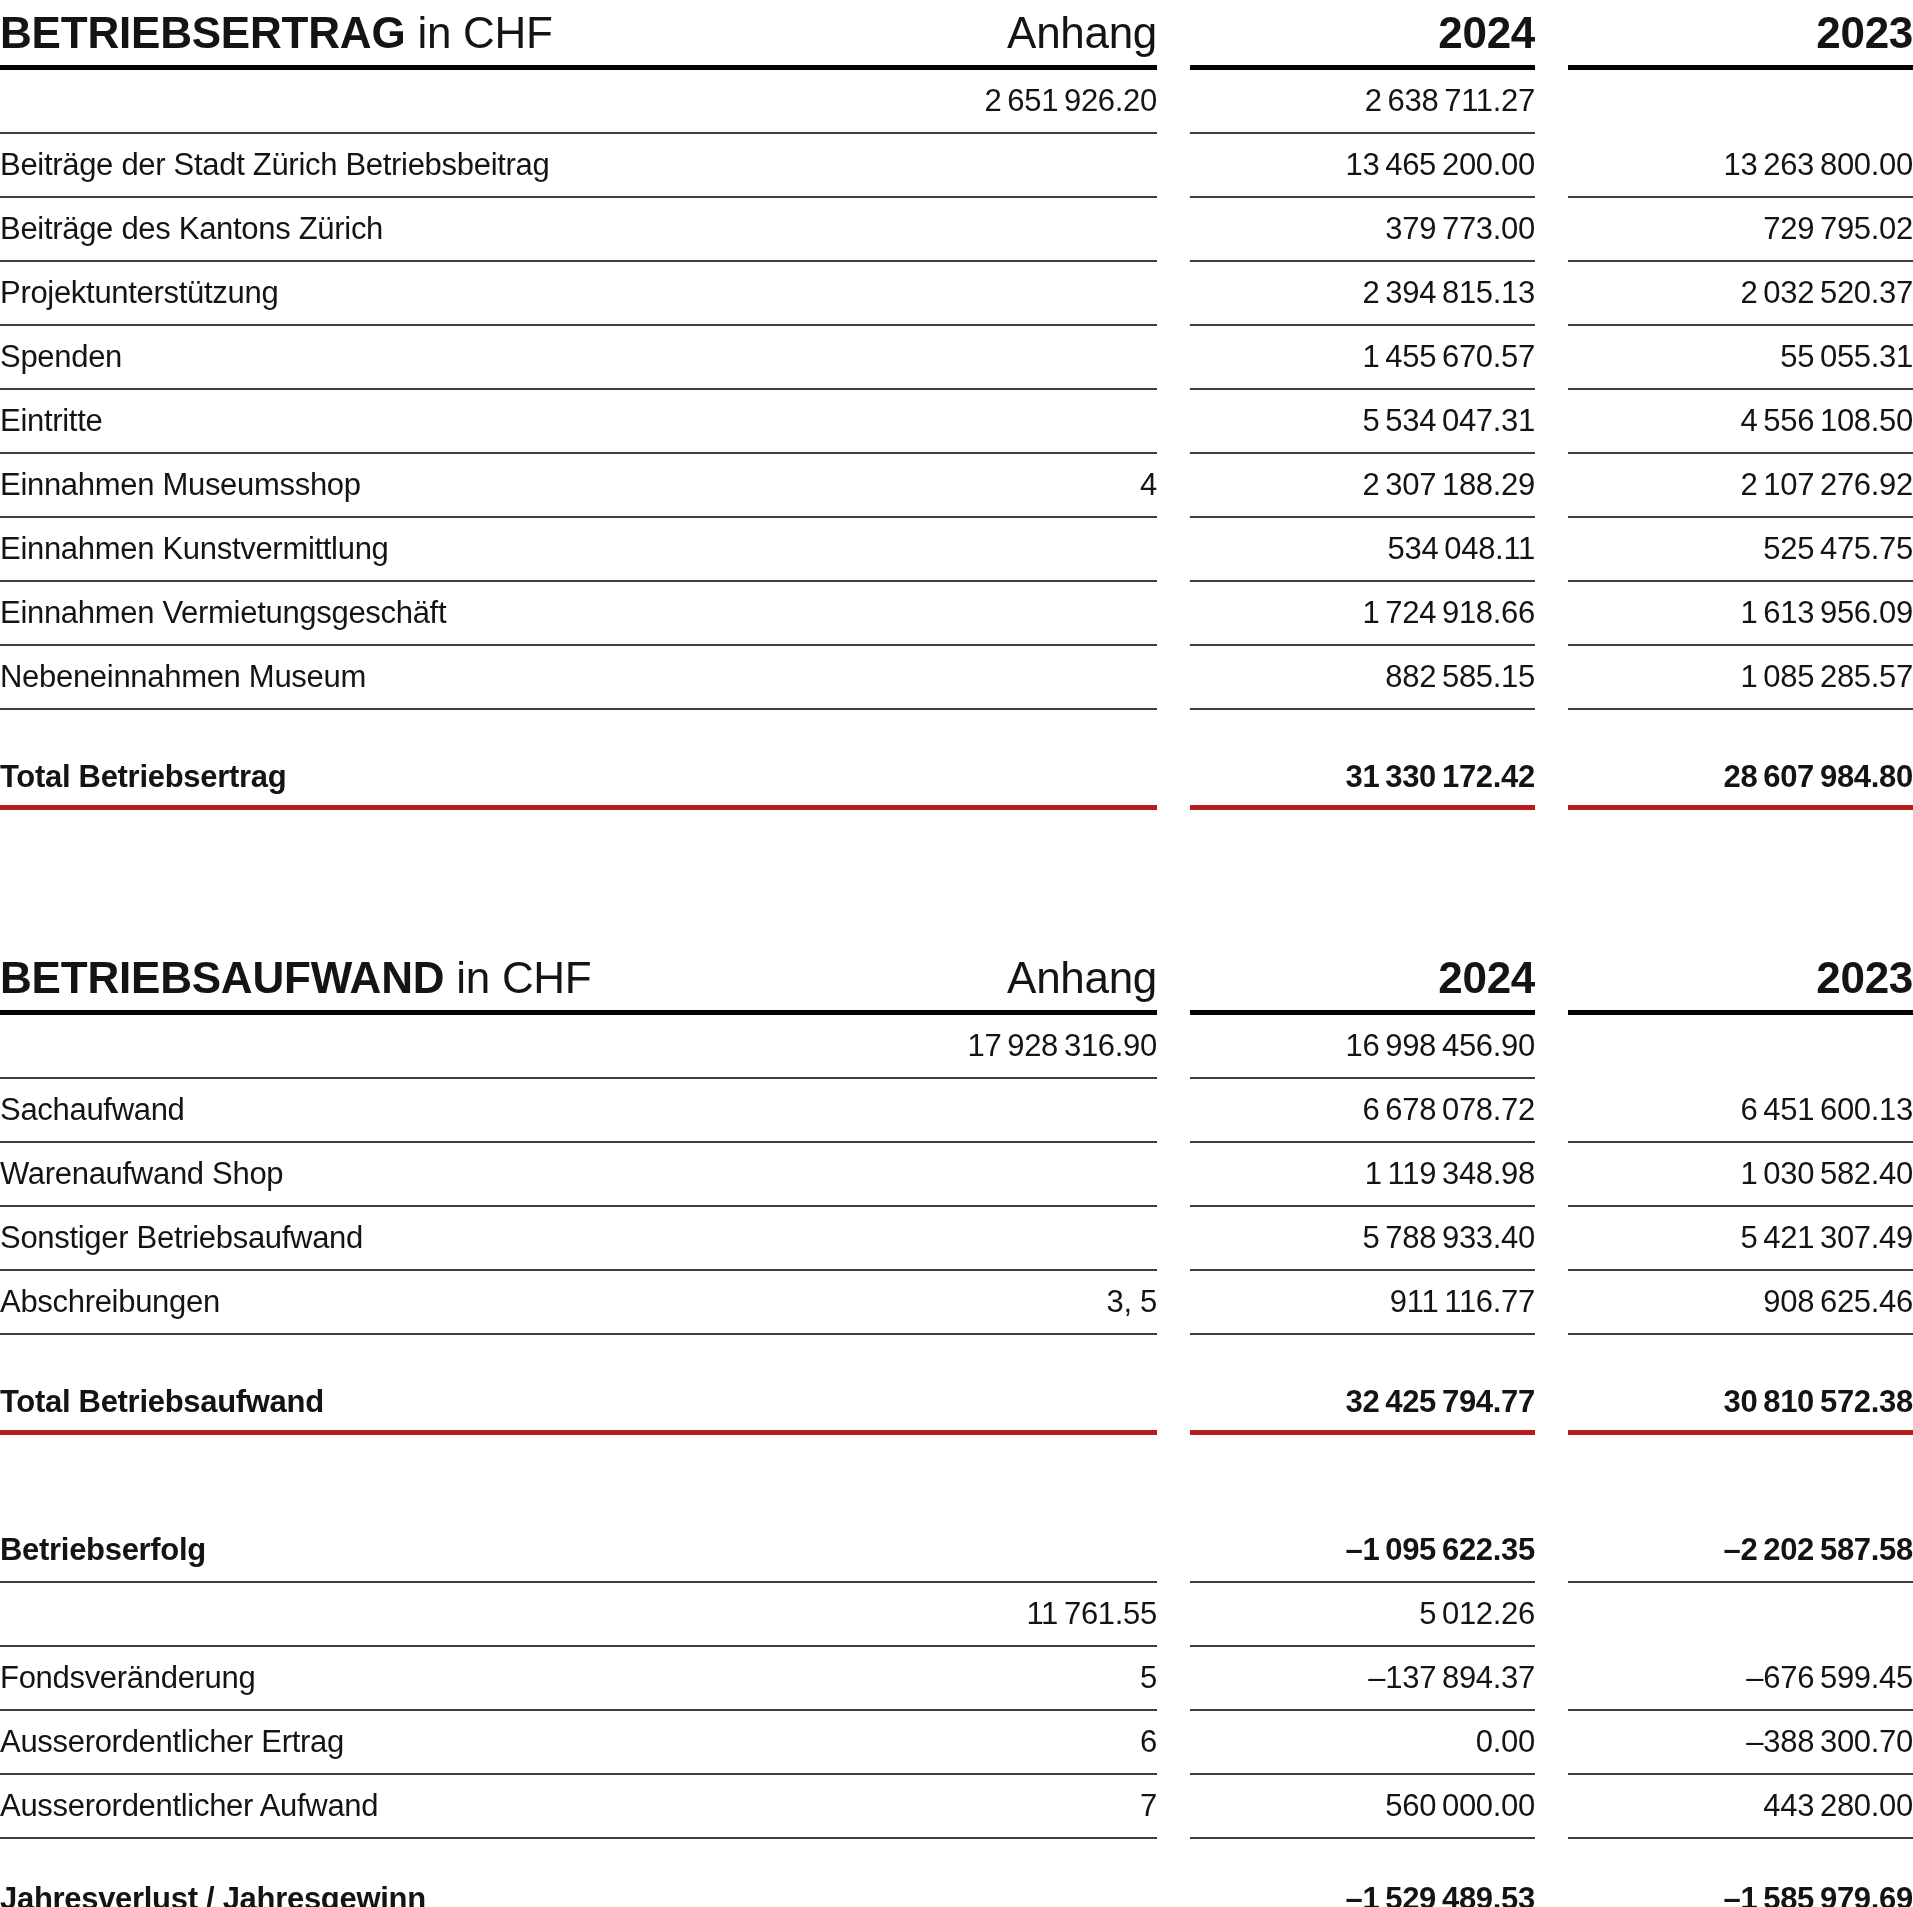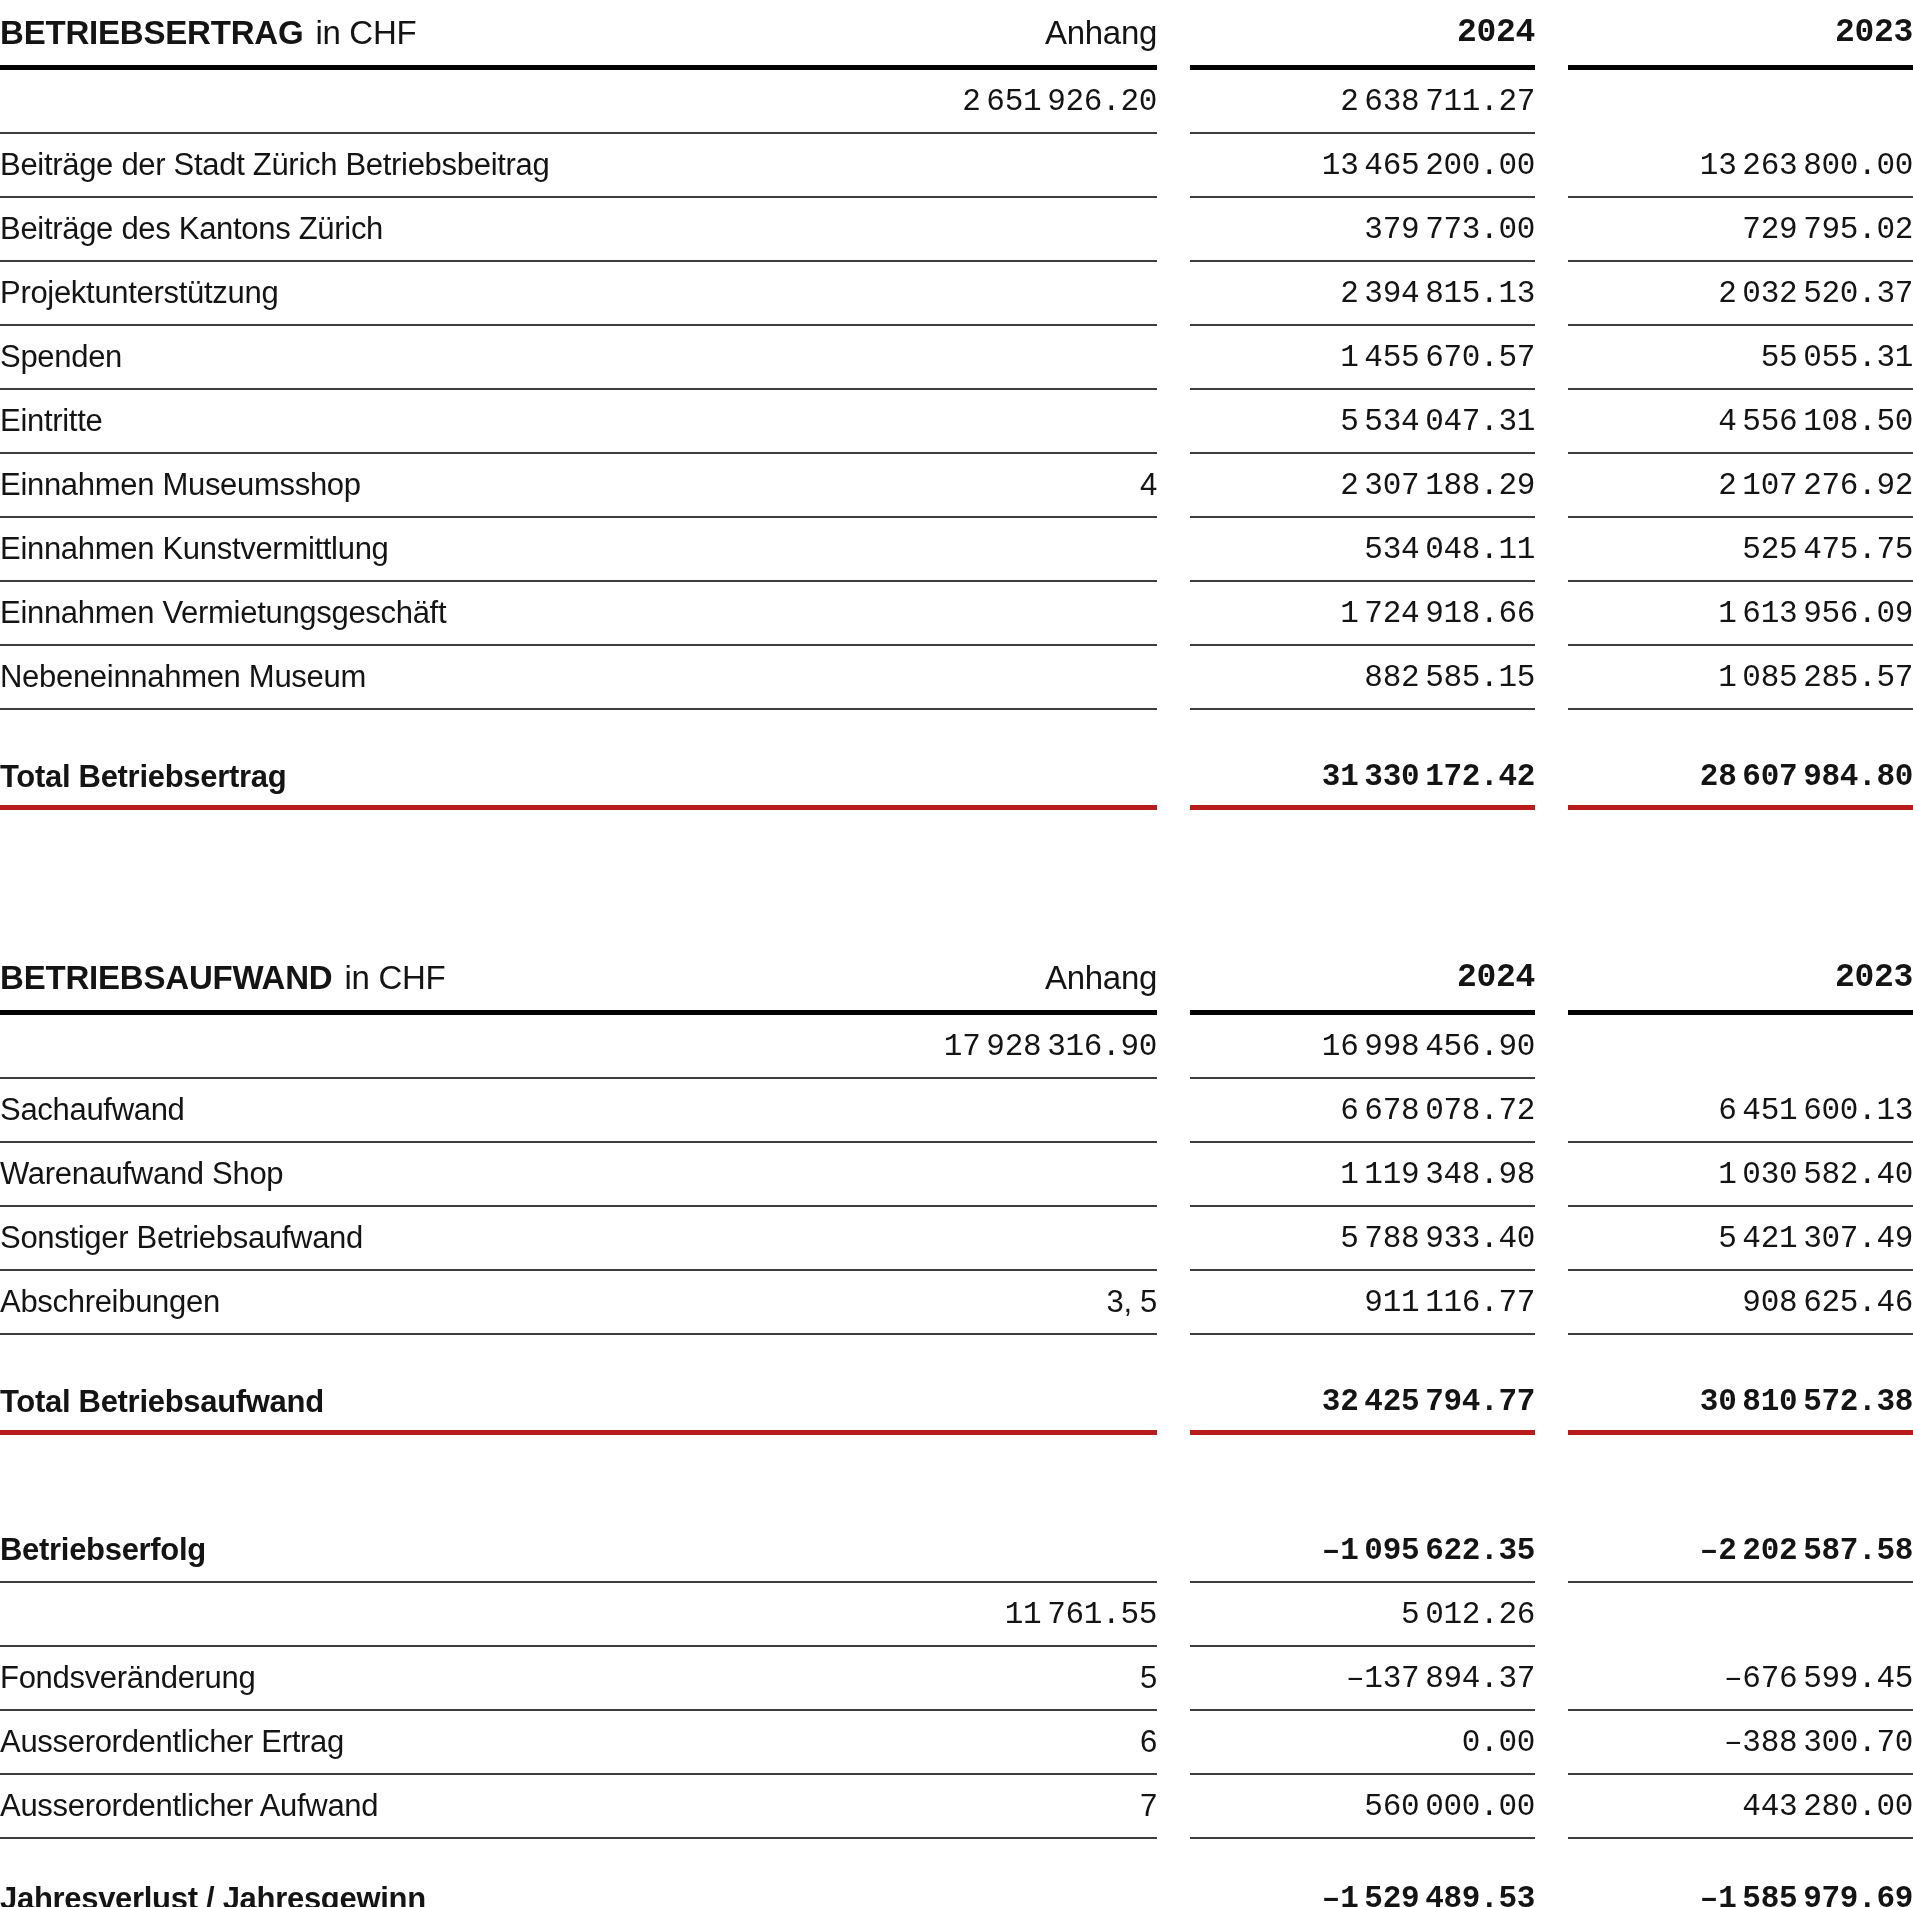--- a/index.html
+++ b/index.html
@@ -28,28 +28,28 @@
     display: flex;
     align-items: center;
     border-bottom: 2px solid #3d3d3d;
     box-sizing: border-box;
     height: 64px;
     font-size: 31px;
     letter-spacing: -0.3px;
     white-space: nowrap;
   }
   .c1 { justify-content: space-between; }
-  .num { justify-content: flex-end; font-variant-numeric: tabular-nums; font-family: Liberation Mono, monospace; }
+  .num { justify-content: flex-end; font-variant-numeric: tabular-nums; }
   .anh { text-align: right; }
 
   
   .thead .cell {
     height: 70px;
     border-bottom: 5px solid #000;
-    font-size: 33px;
+    font-size: 44px;
   }
   .h-title { font-weight: 700; letter-spacing: -0.2px; }
   .h-sub { margin-left: 12px; font-weight: 400; }
   .hnum { font-weight: 700; }
 
   
   .total-row { margin-top: 38px; }
   .total-row .cell {
     height: 62px;
     border-bottom: 5px solid #b91c1c;

